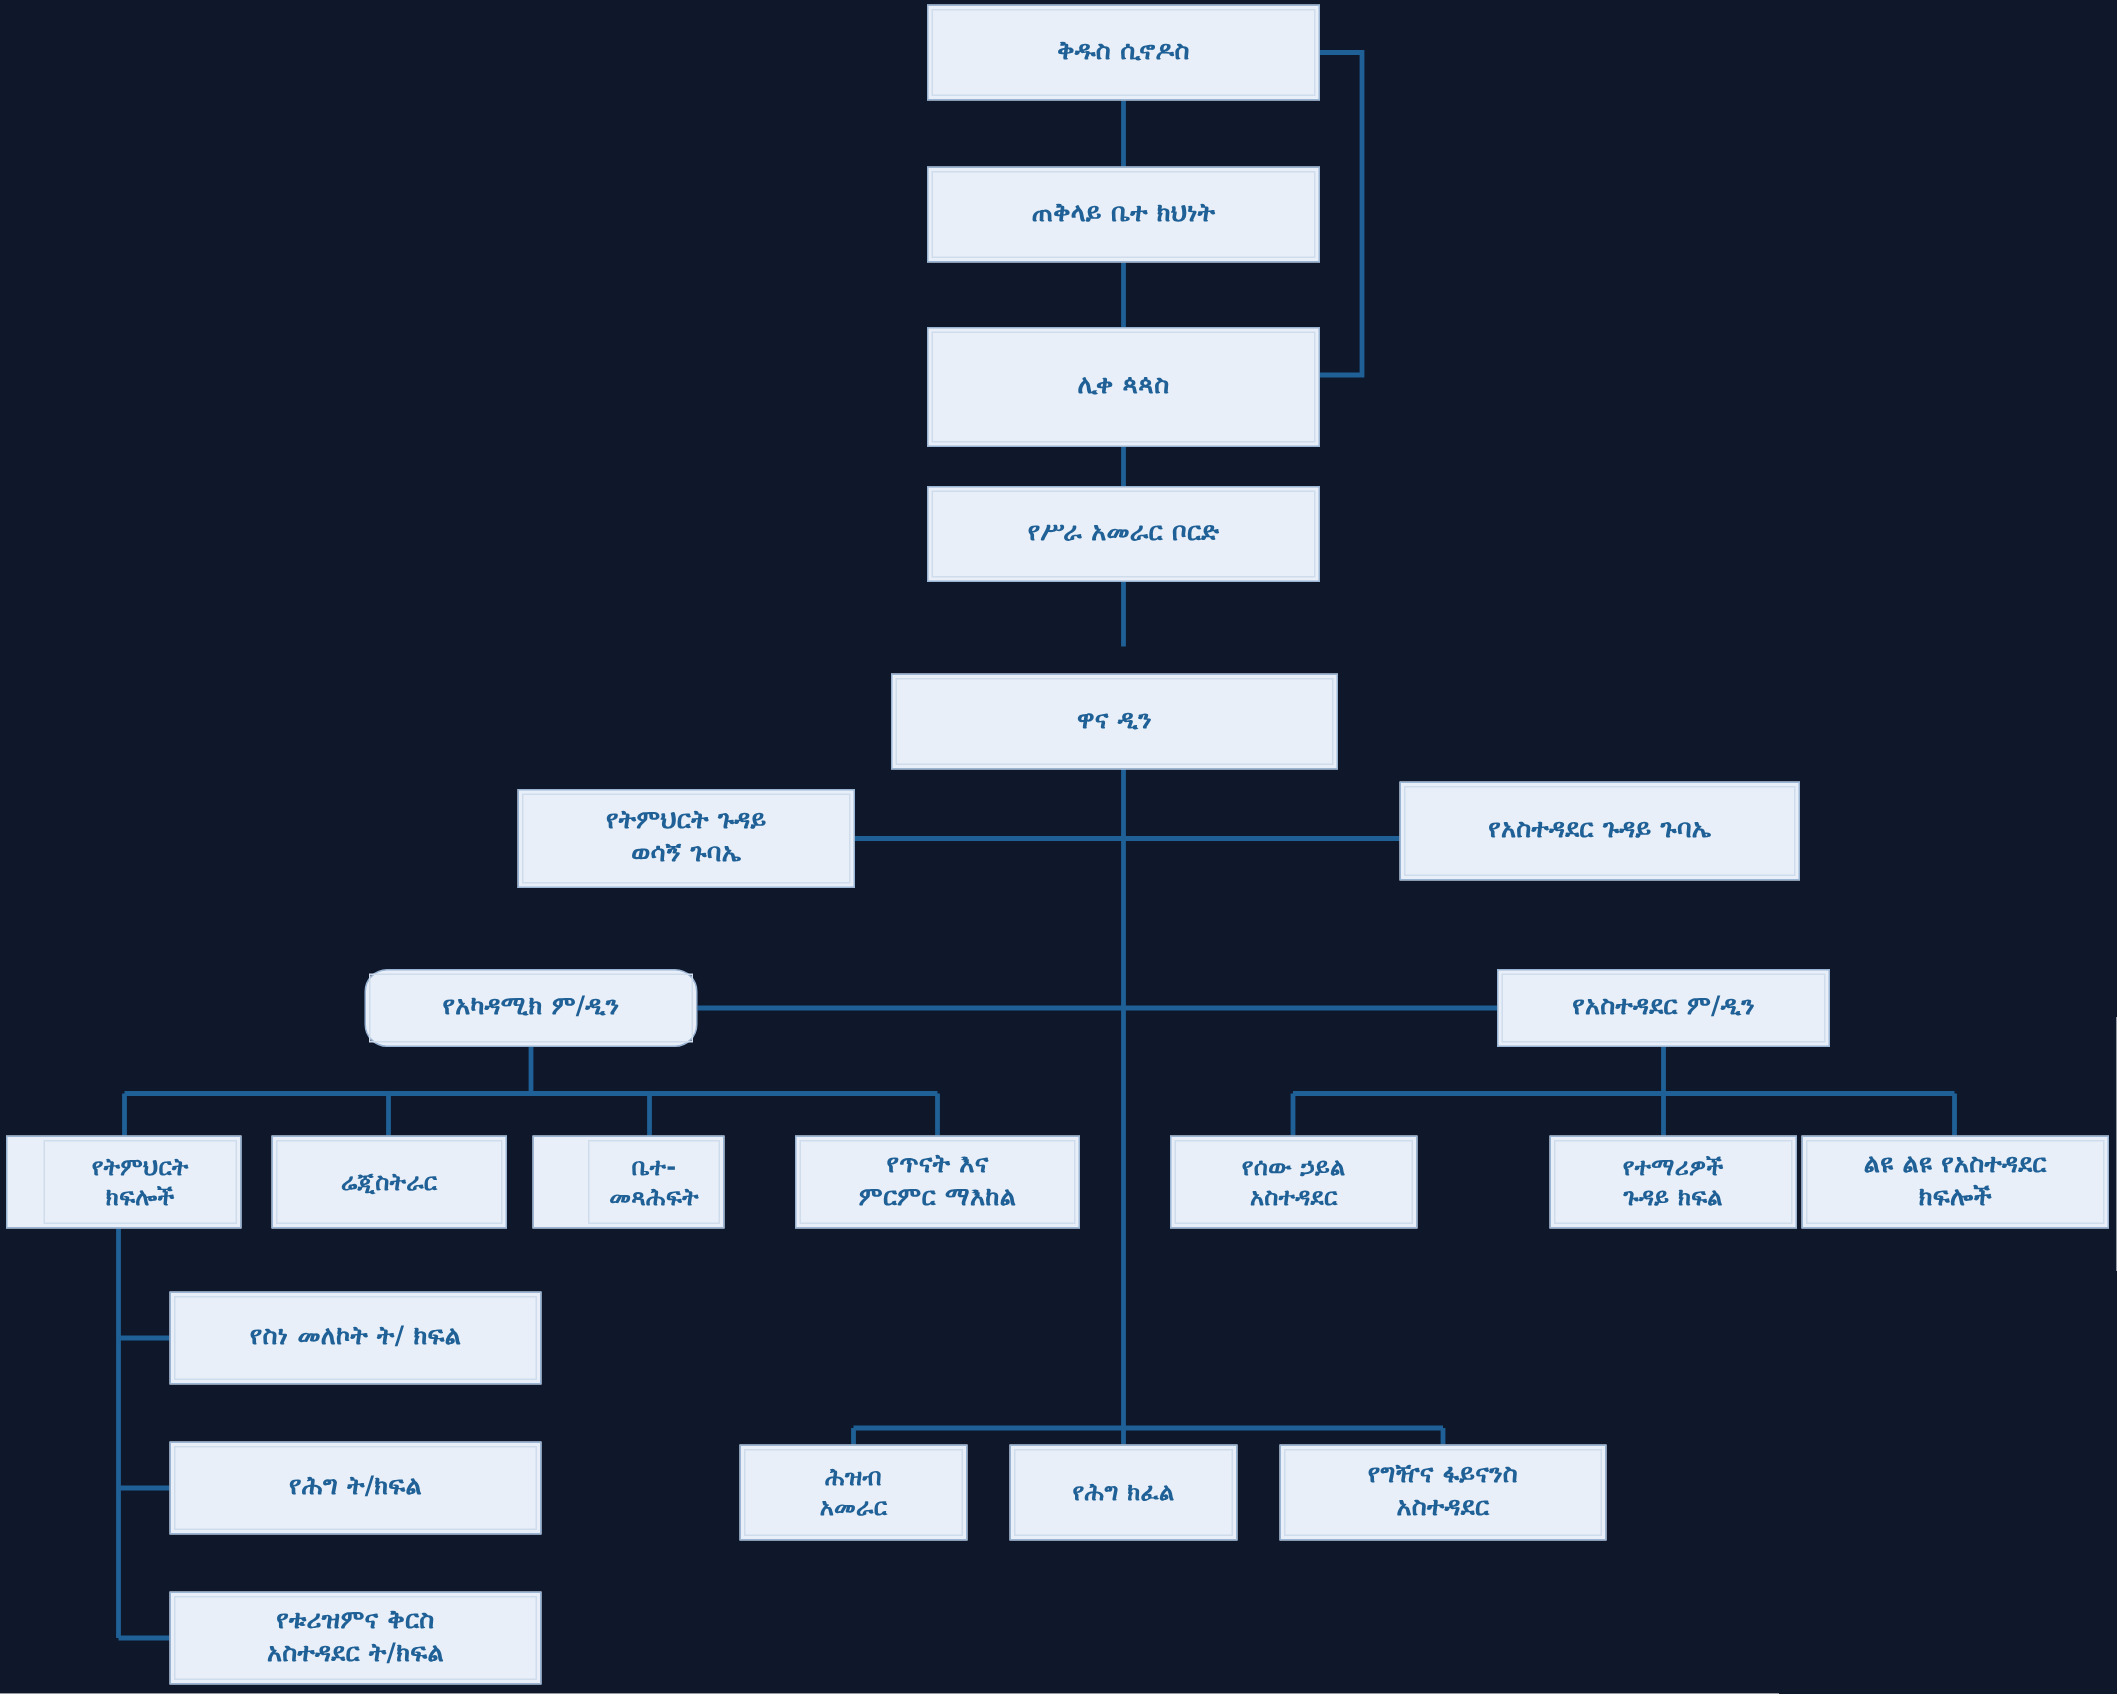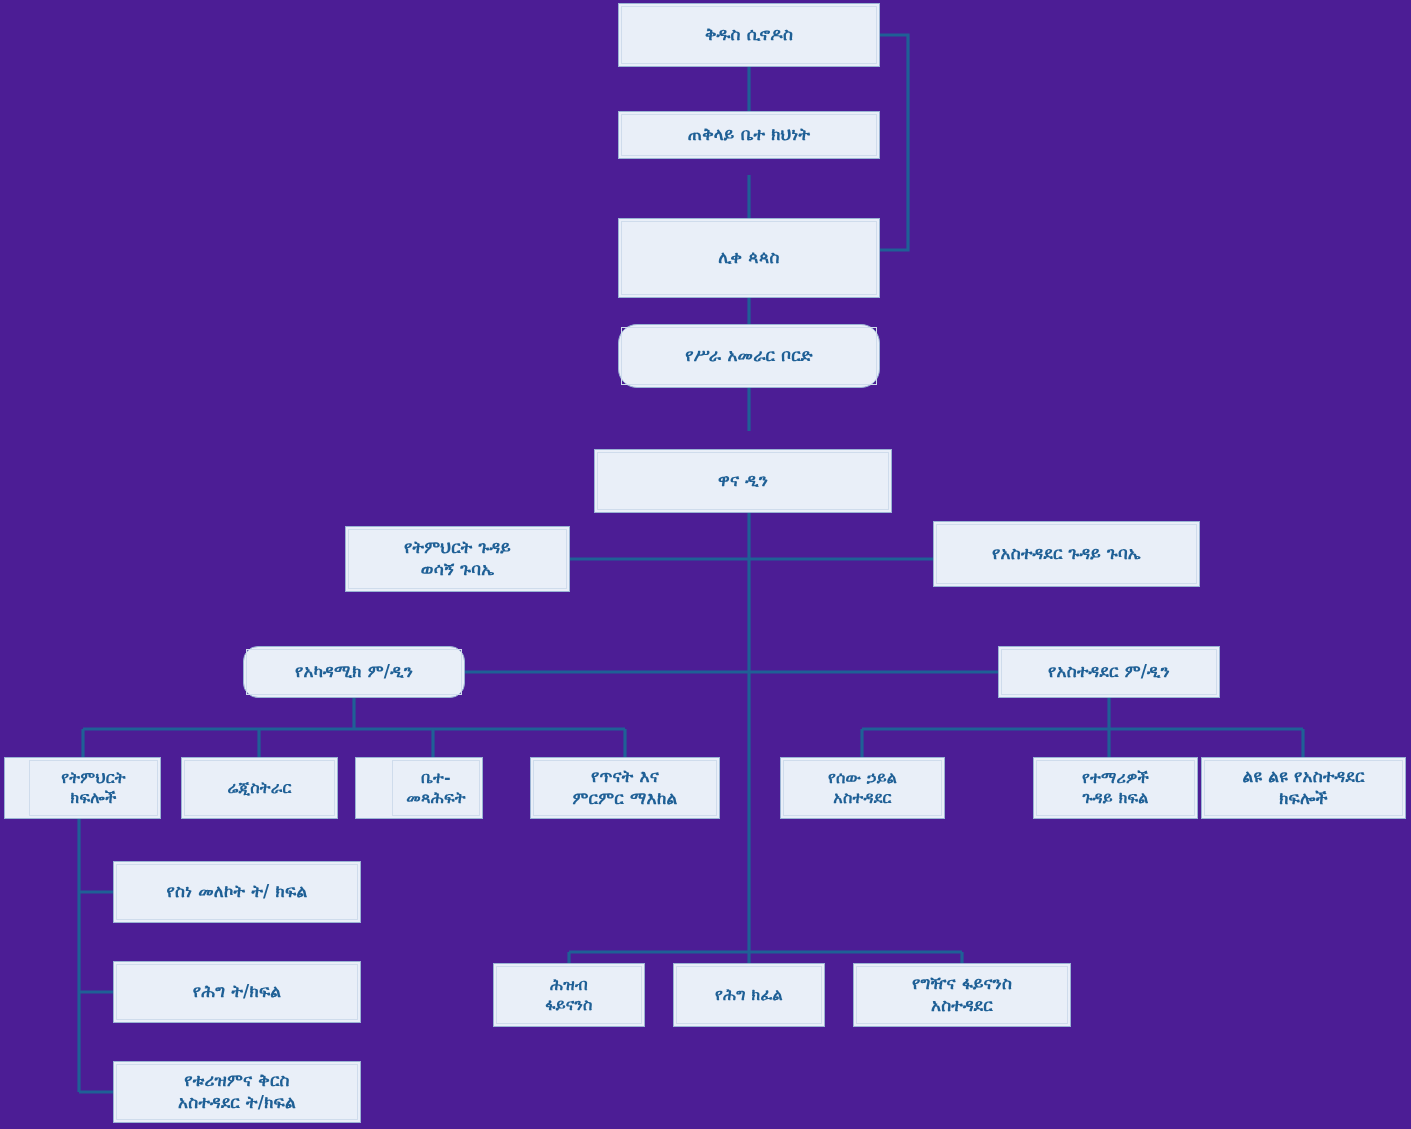--- a/index.html
+++ b/index.html
@@ -7,21 +7,21 @@
     padding: 0;
     background: #ffffff;
   }
   body {
     font-family: "DejaVu Sans", "Liberation Sans", sans-serif;
   }
   #chart-root {
     position: relative;
     width: 1411px;
     height: 1129px;
-    background: #4c1d95;
+    background: #0f172a;
     overflow: hidden;
   }
   
   #connectors {
     position: absolute;
     left: 0;
     top: 0;
     width: 1411px;
     height: 1129px;
   }
@@ -100,31 +100,31 @@
       <path d="M962,952 L962,963"></path>
     </g>
   </svg>
 
   <div id="nodes-layer">
       <div class="node" style="left: 618px; top: 3px; width: 262px; height: 64px;">
         <div class="inner">
           <div class="label">ቅዱስ ሲኖዶስ</div>
         </div>
       </div>
-      <div class="node" style="left: 618px; top: 111px; width: 262px; height: 48px;">
+      <div class="node" style="left: 618px; top: 111px; width: 262px; height: 64px;">
         <div class="inner">
           <div class="label">ጠቅላይ ቤተ ክህነት</div>
         </div>
       </div>
       <div class="node" style="left: 618px; top: 218px; width: 262px; height: 80px;">
         <div class="inner">
           <div class="label">ሊቀ ጳጳስ</div>
         </div>
       </div>
-      <div class="node" style="left: 618px; top: 324px; width: 262px; height: 64px; border-radius: 19px;">
+      <div class="node" style="left: 618px; top: 324px; width: 262px; height: 64px;">
         <div class="inner">
           <div class="label">የሥራ አመራር ቦርድ</div>
         </div>
       </div>
       <div class="node" style="left: 594px; top: 431px; width: 298px; height: 64px; margin-top: 18px;">
         <div class="inner">
           <div class="label">ዋና ዲን</div>
         </div>
       </div>
       <div class="node" style="left: 345px; top: 526px; width: 225px; height: 66px;">
@@ -200,21 +200,21 @@
       </div>
       <div class="node" style="left: 113px; top: 1061px; width: 248px; height: 62px;">
         <div class="inner">
           <div class="label">የቱሪዝምና ቅርስ
 አስተዳደር ት/ክፍል</div>
         </div>
       </div>
       <div class="node small" style="left: 493px; top: 963px; width: 152px; height: 64px;">
         <div class="inner">
           <div class="label">ሕዝብ
-ፋይናንስ</div>
+አመራር</div>
         </div>
       </div>
       <div class="node small" style="left: 673px; top: 963px; width: 152px; height: 64px;">
         <div class="inner">
           <div class="label">የሕግ ክፈል</div>
         </div>
       </div>
       <div class="node" style="left: 853px; top: 963px; width: 218px; height: 64px;">
         <div class="inner">
           <div class="label">የግዥና ፋይናንስ

